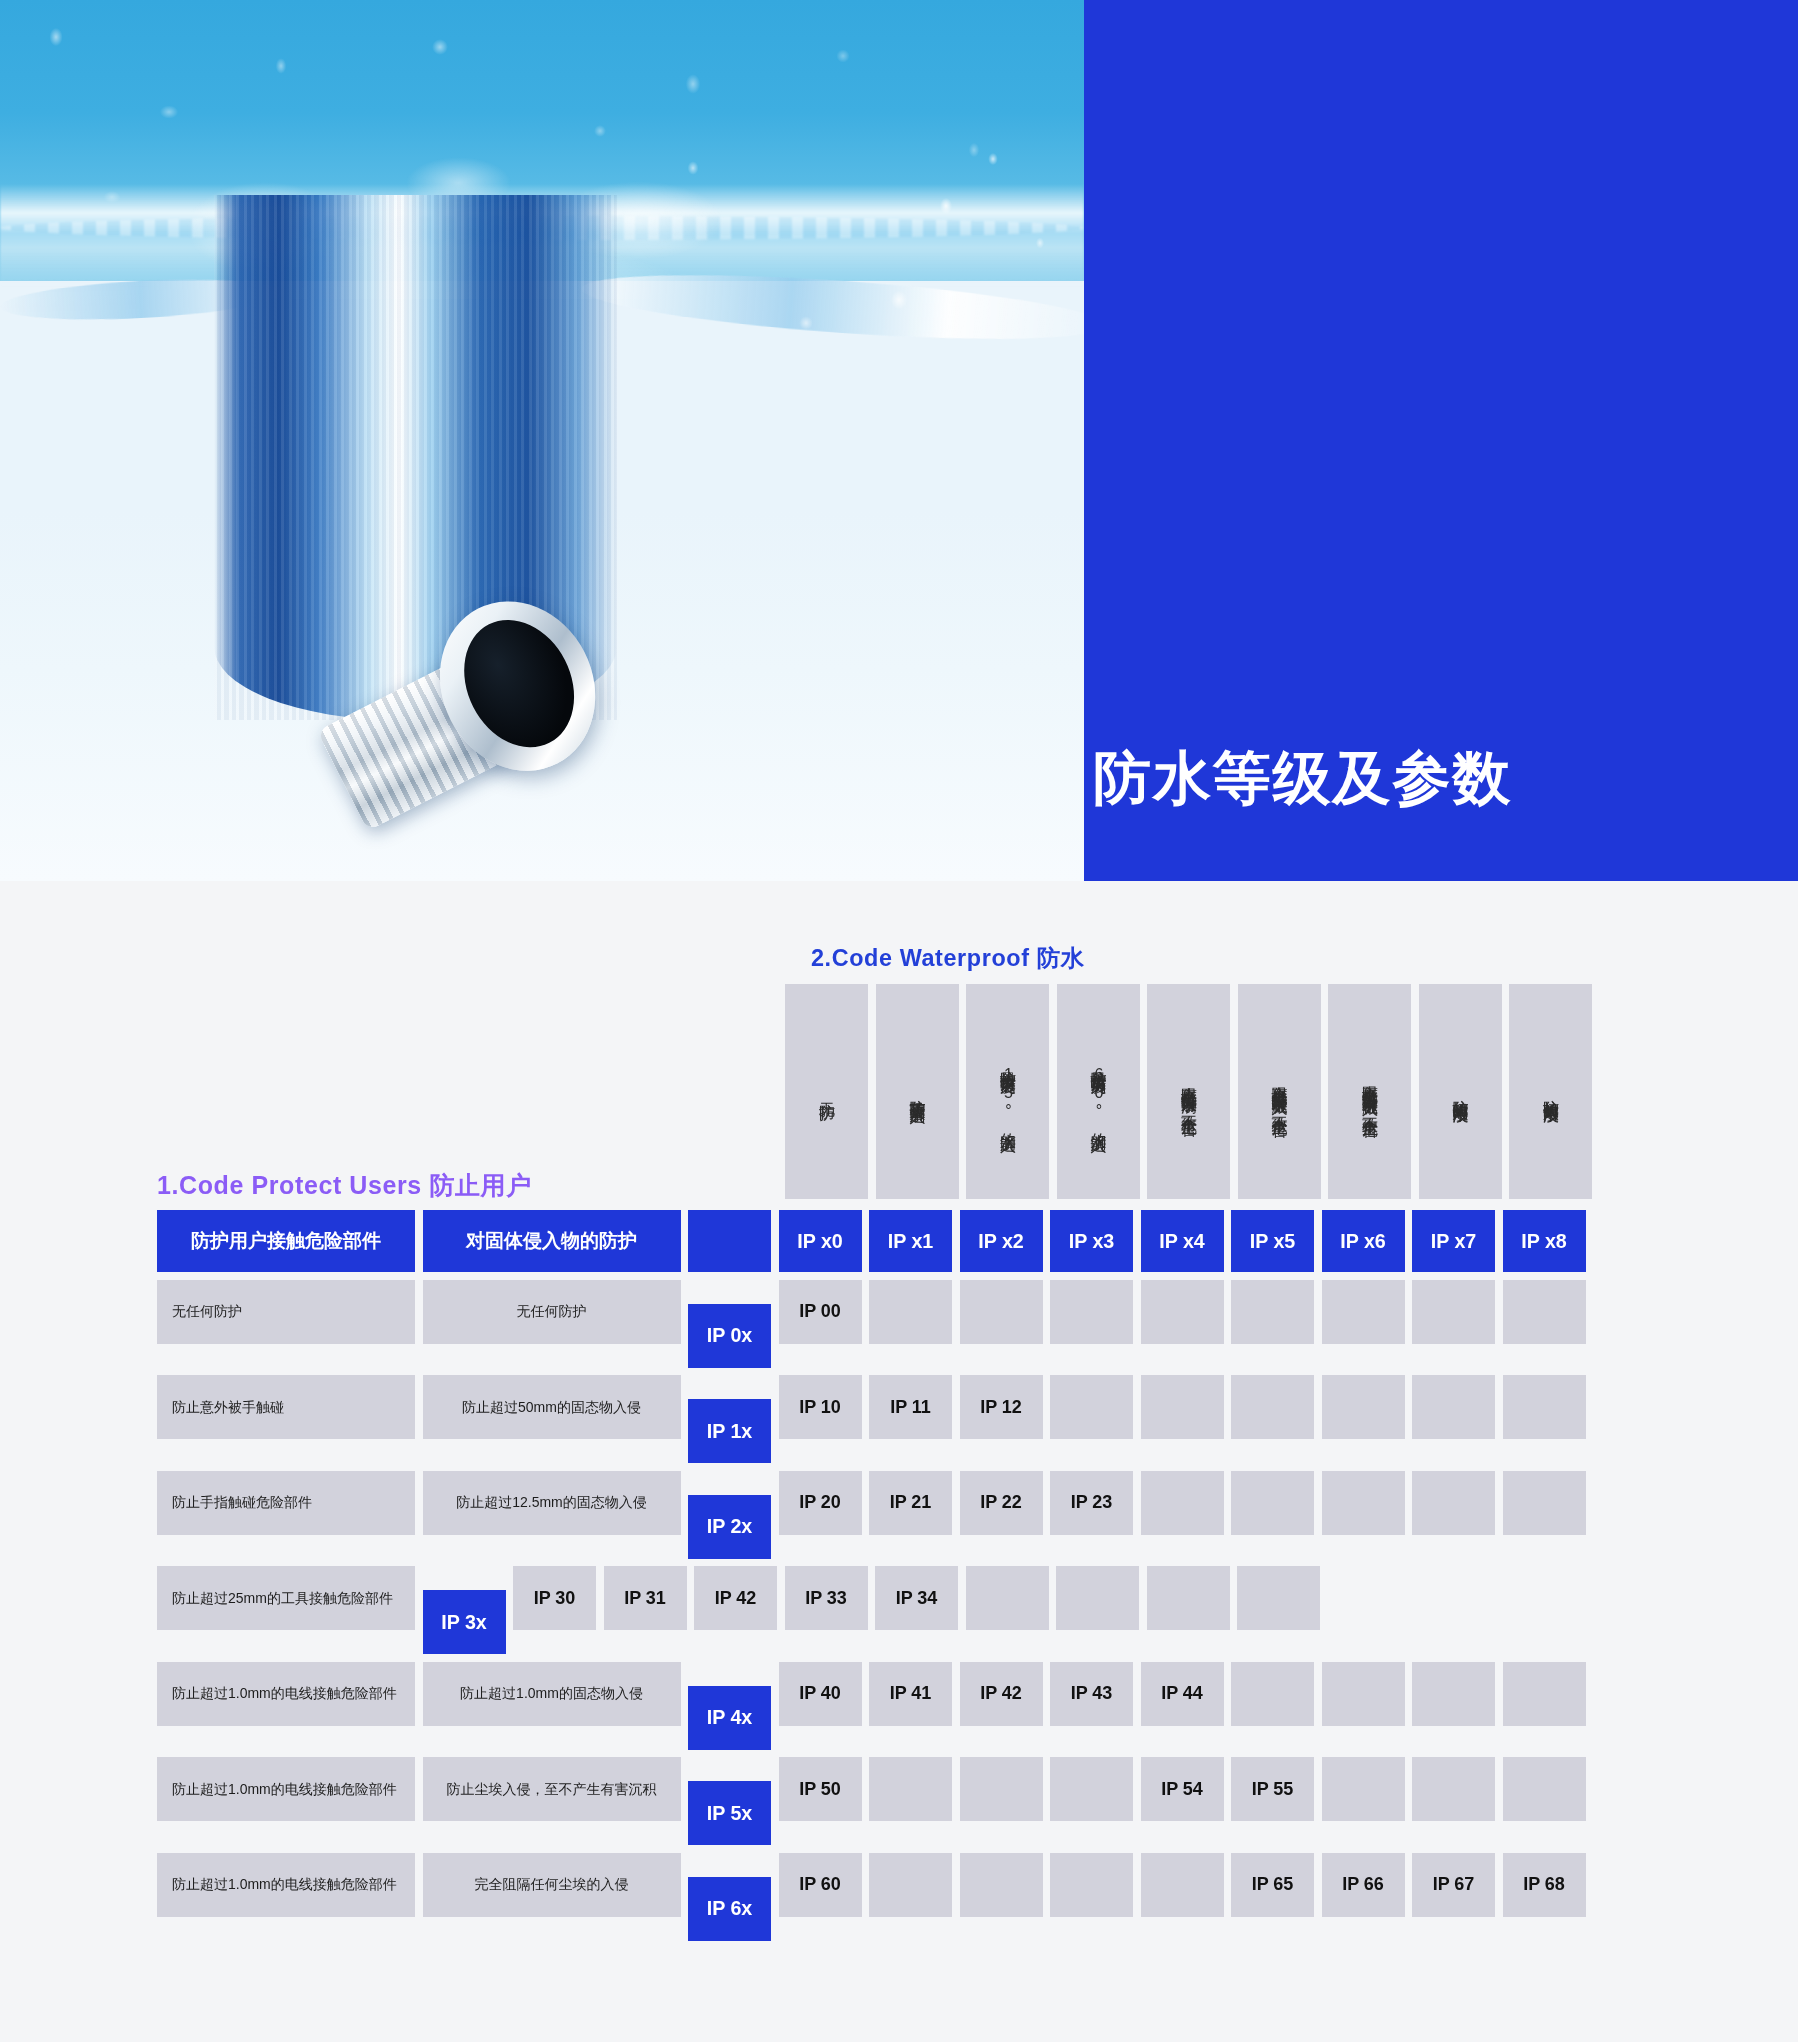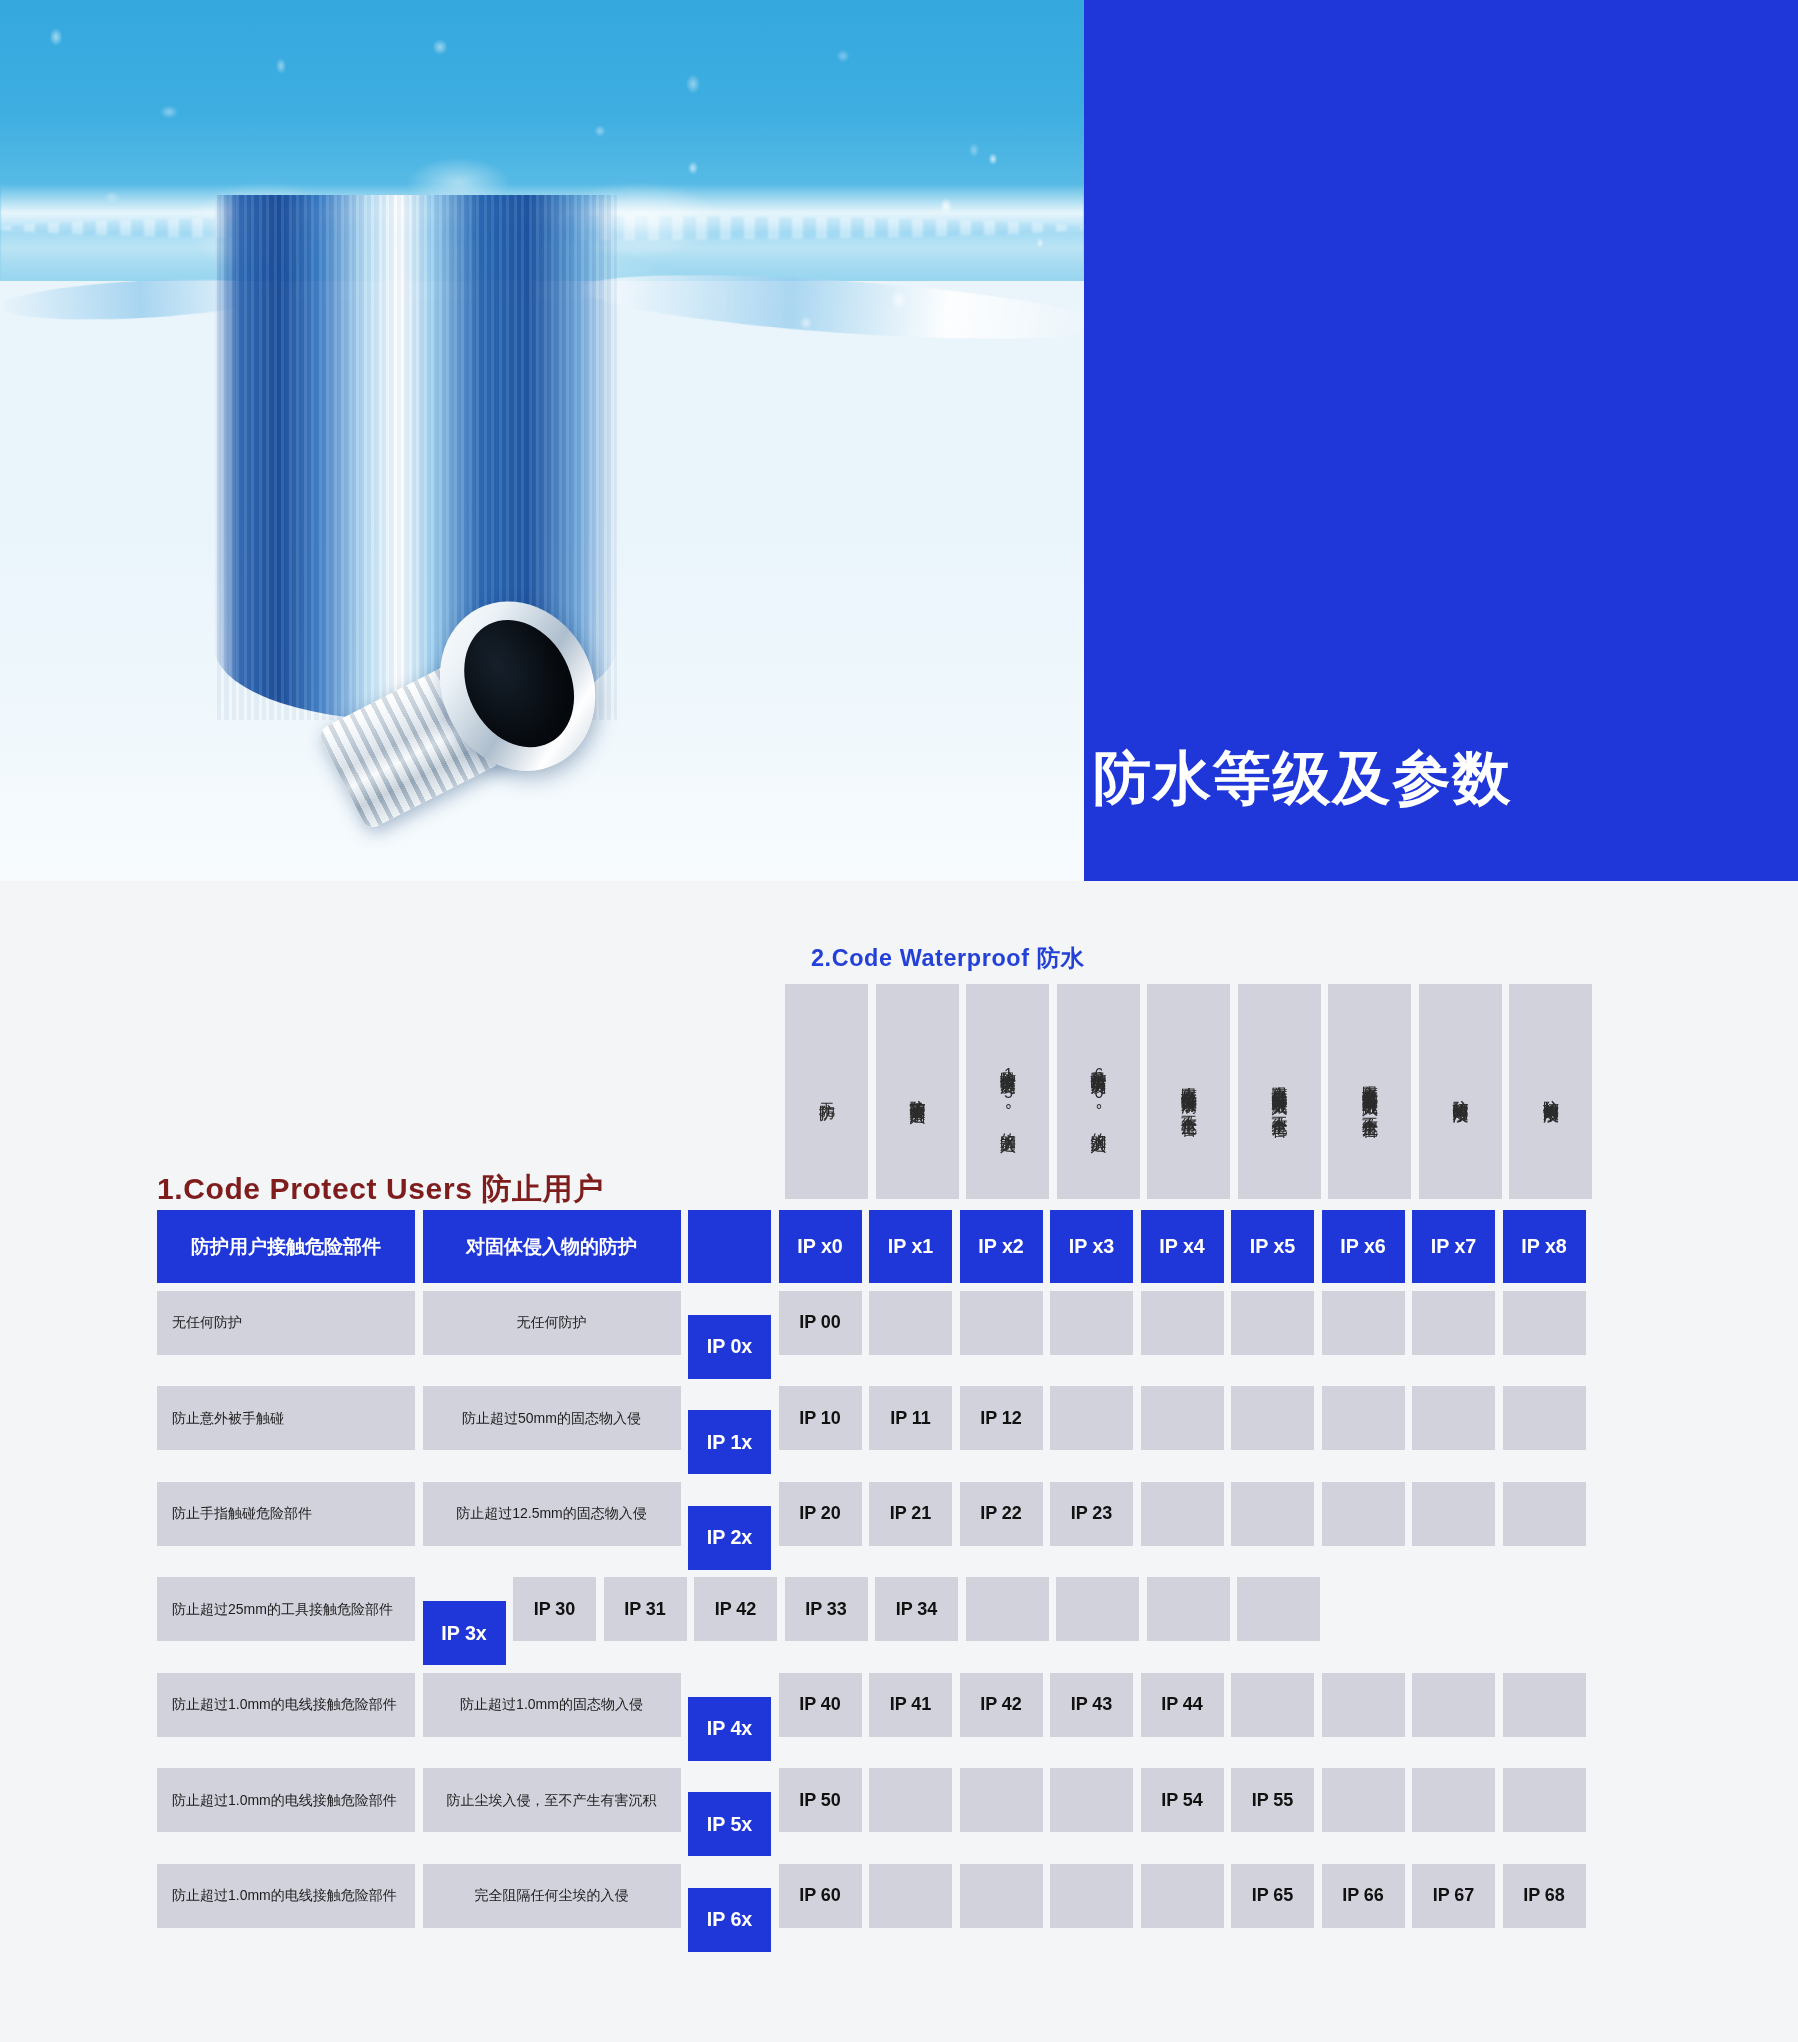--- a/index.html
+++ b/index.html
@@ -151,21 +151,21 @@
     color:#ffffff; font-size:58px; font-weight:700; letter-spacing:1.9px;
   }
 
   
   .section-label-2{
     position:absolute; left:785px; top:942px;
     color:#2340d8; font-size:23.4px; font-weight:700; letter-spacing:0.6px;margin-left:26px;
   }
   .section-label-1{
     position:absolute; left:157px; top:1169px;
-    color:#7f1d1d; font-size:30px; font-weight:700; letter-spacing:0.6px;
+    color:#8b5cf6; font-size:25px; font-weight:700; letter-spacing:0.6px;
   }
 
   .vheader-row{
     position:absolute; left:785px; top:984px; width:820px; height:215px;
     display:flex; gap:7.5px;
   }
   .vheader-cell{
     width:83px; height:215px;
     background:#d2d2dc;
     display:flex; align-items:center; justify-content:center;
@@ -191,21 +191,21 @@
   .c-code { width:83px; }
   .c-cell { width:83px; }
 
   .cell{
     background:#d2d2dc;
     display:flex; align-items:center; justify-content:center;
     color:#1d1d1d;
   }
 
   
-  .row-head .cell{ height:73px; }
+  .row-head .cell{ height:62px; }
   .row-head .blue{
     background:#1f37d8; color:#fff; font-size:19px; font-weight:700;
   }
   .row-head .blank{ background:#1f37d8; }
   .row-head .ipx{ font-size:19.7px; font-weight:700; }
 
   
   .row-body .cell{ height:64px; }
   .row-body .c-desc1, .row-body .c-desc2{
     font-size:14px; line-height:1.35; padding:0 15px;

